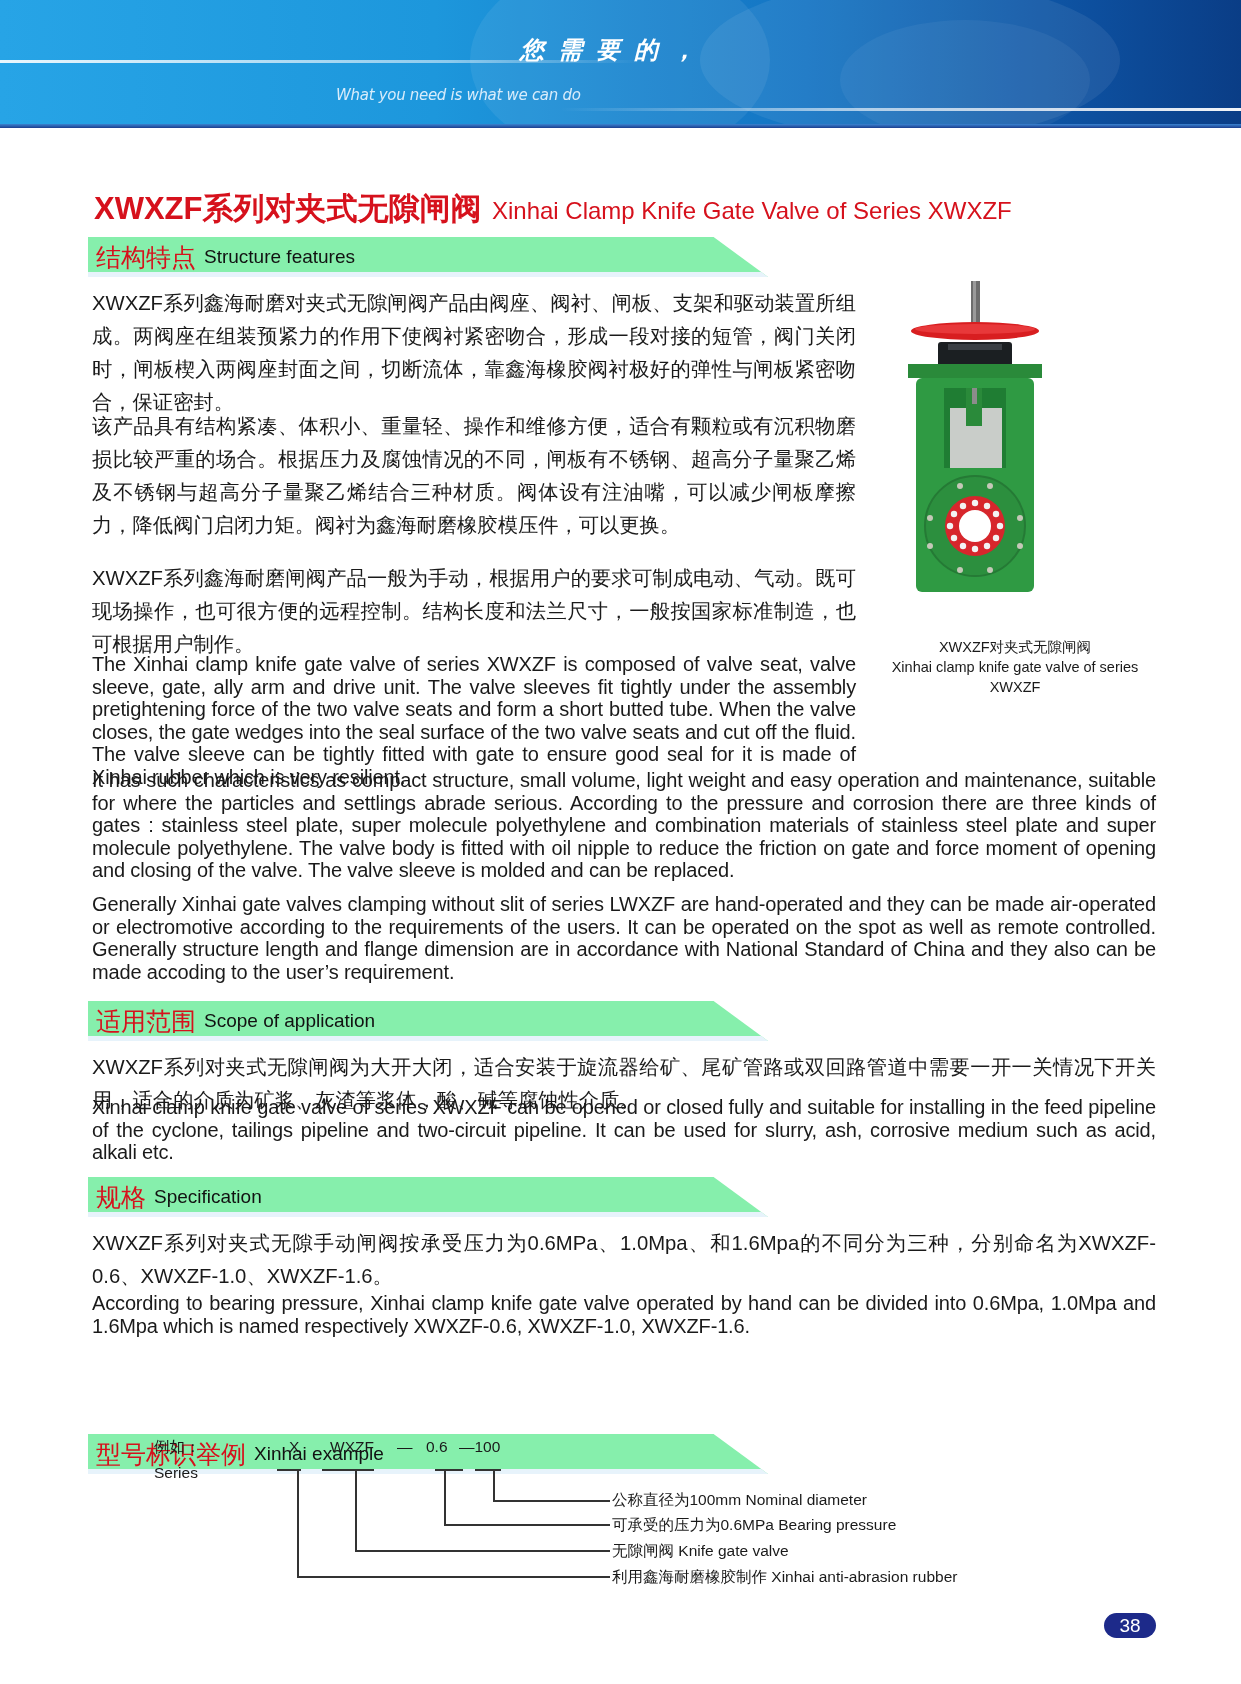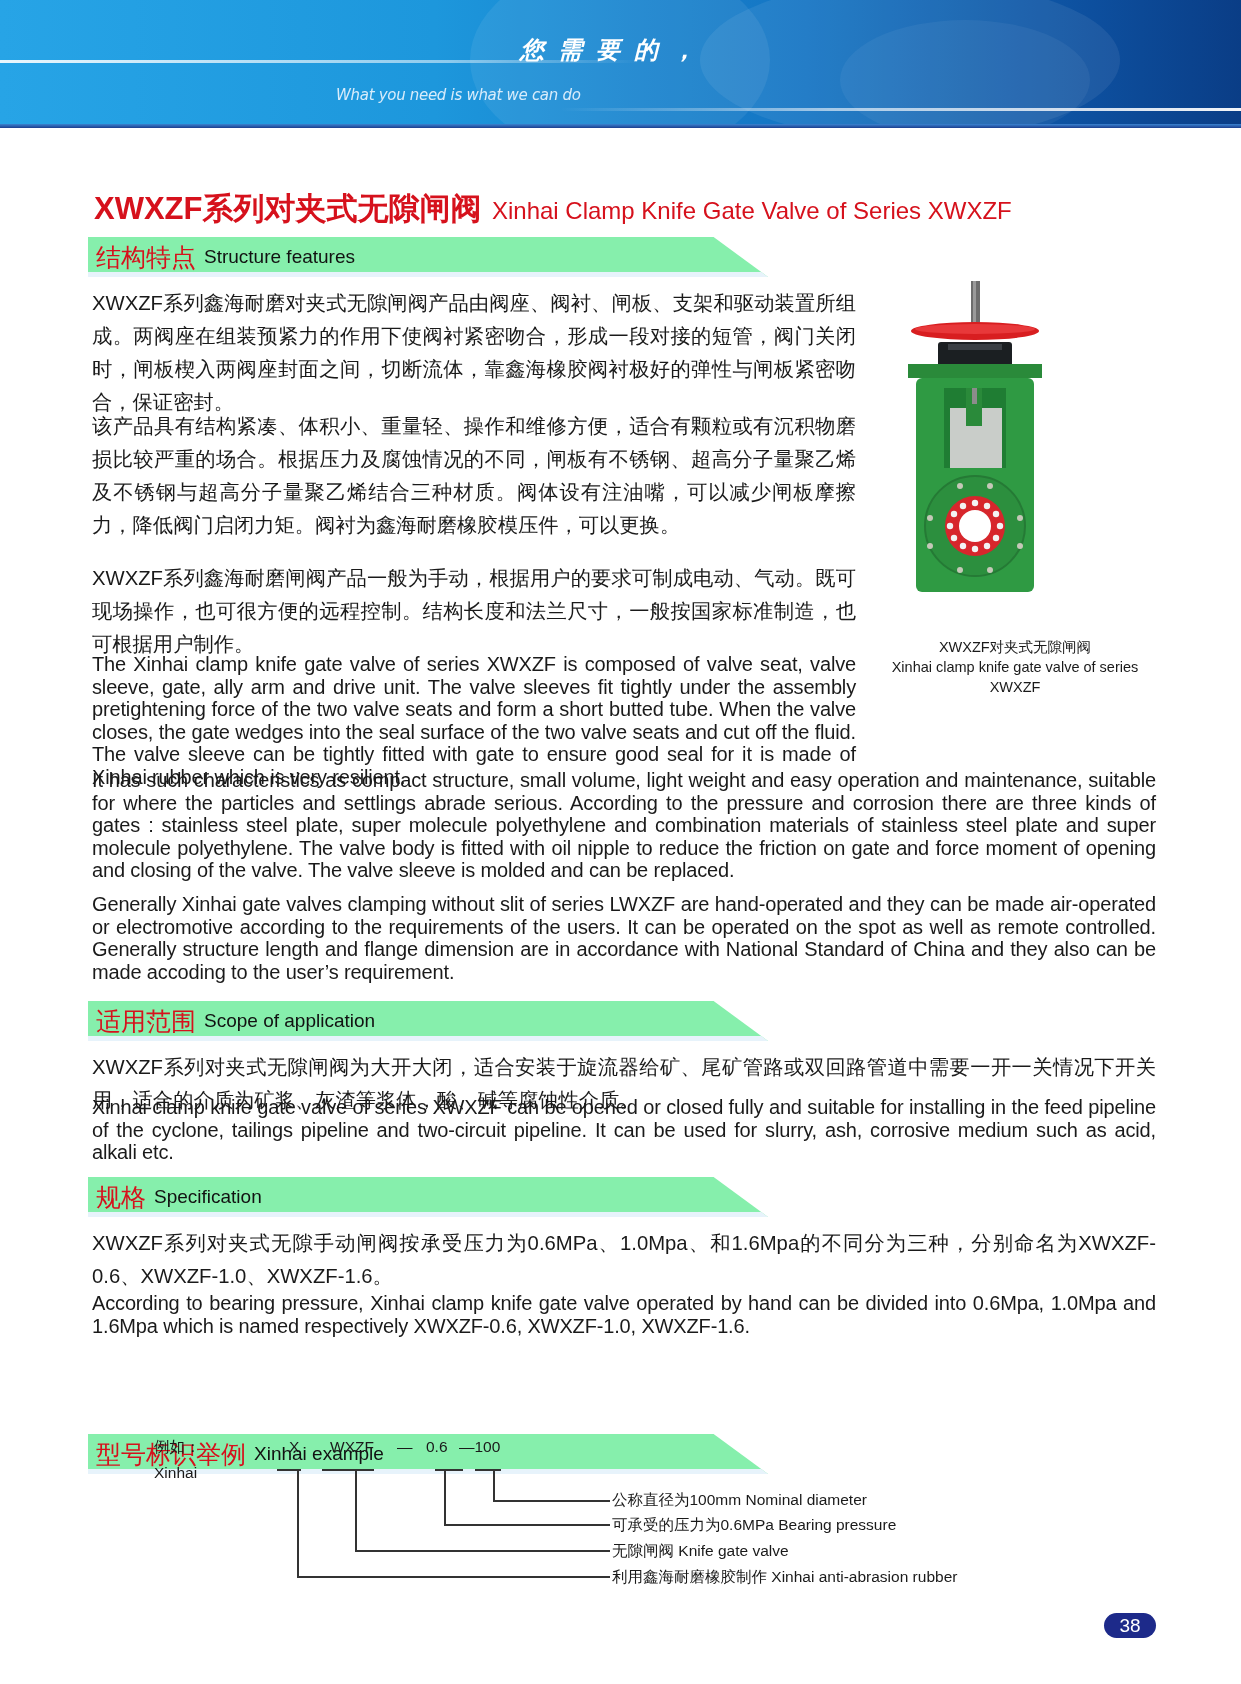--- a/index.html
+++ b/index.html
@@ -200,21 +200,21 @@
 <p class="cn-para" style="top:1227px;width:1064px;">XWXZF系列对夹式无隙手动闸阀按承受压力为0.6MPa、1.0Mpa、和1.6Mpa的不同分为三种，分别命名为XWXZF-0.6、XWXZF-1.0、XWXZF-1.6。</p>
 <p class="en-para" style="top:1292px;width:1064px;">According to bearing pressure, Xinhai clamp knife gate valve operated by hand can be divided into 0.6Mpa, 1.0Mpa and 1.6Mpa which is named respectively XWXZF-0.6, XWXZF-1.0, XWXZF-1.6.</p>
 
 <div class="section-bar" style="top:1434px;">
   <span class="cn">型号标识举例</span>
   <span class="en">Xinhai example</span>
 </div>
 
 <div class="model-area">
   <span class="mx" style="left:154px;top:1437px;">例如：</span>
-  <span class="mx" style="left:154px;top:1464px;">Xinhai</span>
+  <span class="mx" style="left:154px;top:1464px;">Series</span>
 
   <span class="mx" style="left:289px;top:1438px;">X</span>
   <span class="mx" style="left:330px;top:1438px;">WXZF</span>
   <span class="mx" style="left:397px;top:1438px;">—</span>
   <span class="mx" style="left:426px;top:1438px;">0.6</span>
   <span class="mx" style="left:459px;top:1438px;">—100</span>
 
   <div class="hline" style="left:277px;top:1469px;width:24px;"></div>
   <div class="hline" style="left:322px;top:1469px;width:52px;"></div>
   <div class="hline" style="left:435px;top:1469px;width:28px;"></div>

